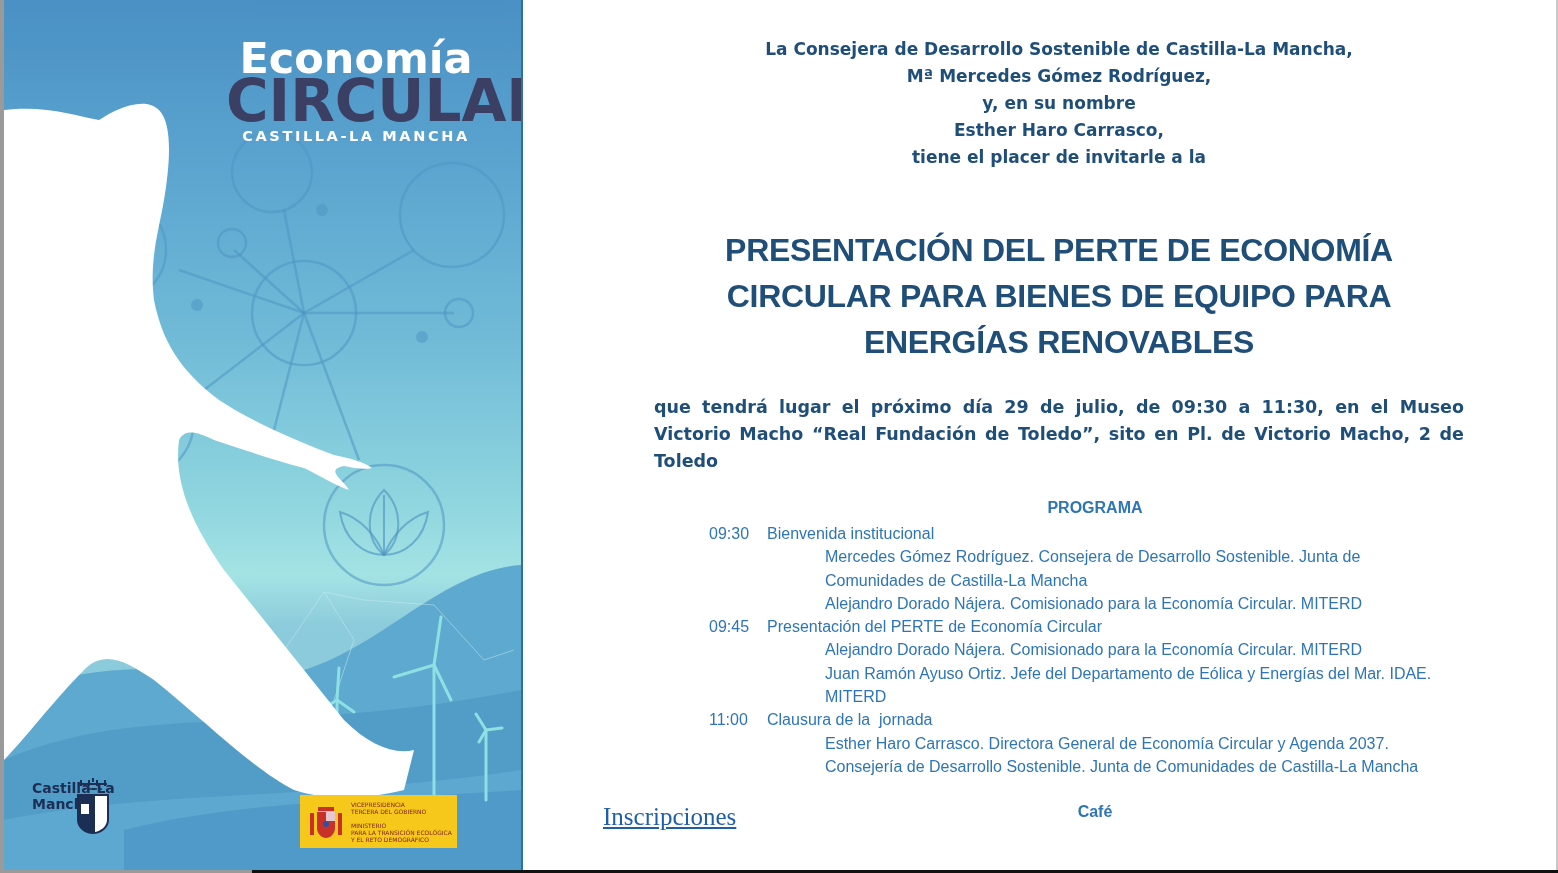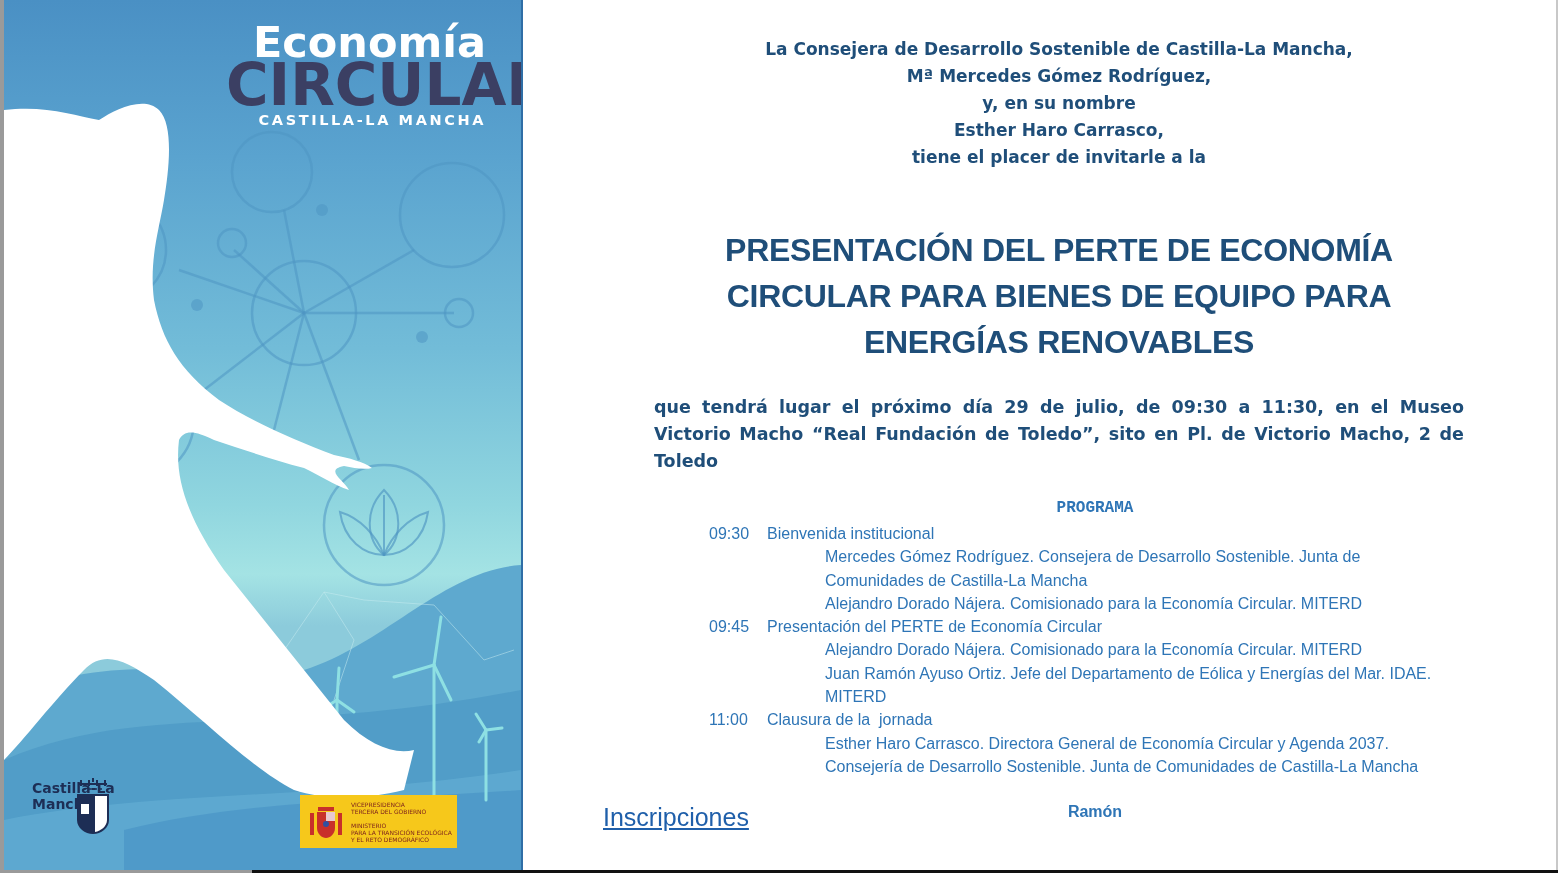--- a/index.html
+++ b/index.html
@@ -7,46 +7,46 @@
   .frame-left { position:absolute; left:0; top:0; width:4px; height:873px; background:#9a9a9a; }
   .frame-right { position:absolute; left:1556px; top:0; width:2px; height:873px; background:#c8c8c8; }
   .frame-bottom { position:absolute; left:252px; top:870px; width:1306px; height:3px; background:#111; }
   .frame-bottom-left { position:absolute; left:0; top:870px; width:252px; height:3px; background:#9a9a9a; }
 
   
   .poster { position:absolute; left:4px; top:0; width:517px; height:870px; overflow:hidden;
     background:linear-gradient(180deg,#4a90c4 0%,#5aa3cf 18%,#72bcd8 40%,#90d6df 58%,#a4e3e4 66%,#8ccbdb 72%); 
     border-right:2px solid #2f6ea6; }
   .poster svg { position:absolute; left:0; top:0; }
-  .brand { position:absolute; left:222px; top:20px; width:260px; text-align:right; font-family:"DejaVu Sans", sans-serif; }
+  .brand { position:absolute; left:222px; top:36px; width:260px; text-align:center; font-family:"DejaVu Sans", sans-serif; }
   .brand-1 { color:#ffffff; font-size:43px; font-weight:bold; letter-spacing:0px; line-height:44px; }
   .brand-2 { color:#3b3f63; font-size:58px; font-weight:bold; line-height:46px; margin-top:-2px; }
   .brand-3 { color:#ffffff; font-size:14.5px; font-weight:bold; letter-spacing:2.6px; margin-top:4px; }
 
   .clm-logo { position:absolute; left:28px; top:778px; width:130px; text-align:center; }
   .clm-logo .crest { width:40px; height:58px; margin:0 auto 0 41px; }
   .clm-label { color:#1d2e55; font-size:14px; font-weight:bold; font-family:"DejaVu Sans", sans-serif; display:block; text-align:left; margin-top:2px; }
 
   .min-logo { position:absolute; left:296px; top:795px; width:157px; height:53px; background:#f6c81b; }
   .min-logo .shield { position:absolute; left:8px; top:8px; width:36px; height:38px; }
   .min-text { position:absolute; left:51px; top:6px; font-size:6px; line-height:7px; color:#7a1d1d; font-family:"DejaVu Sans", sans-serif; white-space:nowrap; }
   .min-text span { display:block; }
 
   
   .invite { position:absolute; left:700px; top:36px; width:718px; text-align:center; color:#1f4e79; font-family:"DejaVu Sans", sans-serif; font-weight:bold; font-size:17px; line-height:27px; }
   .title { position:absolute; left:640px; top:227px; width:838px; text-align:center; color:#1f4e79; font-family:Liberation Sans, sans-serif; font-weight:bold; font-size:32px; line-height:46px; letter-spacing:-0.3px; }
   .venue { position:absolute; left:654px; top:394px; width:810px; text-align:justify; text-align-last:left; color:#1f4e79; font-family:"DejaVu Sans", sans-serif; font-weight:bold; font-size:17.5px; line-height:27px; }
 
-  .program-title { position:absolute; left:1000px; top:499px; width:190px; text-align:center; color:#2e75b6; font-family:Liberation Mono, monospace; font-weight:bold; font-size:16px; }
+  .program-title { position:absolute; left:1000px; top:499px; width:190px; text-align:center; color:#2e75b6; font-family:Liberation Sans, sans-serif; font-weight:bold; font-size:16px; }
   .program { position:absolute; left:709px; top:522px; width:800px; font-family:"Liberation Sans", sans-serif; font-size:16px; line-height:23.3px; color:#2e75b6; }
   .prog-head { display:flex; font-weight:normal; color:#2e75b6; }
   .prog-time { width:58px; }
   .prog-speaker { padding-left:116px; color:#2e75b6; }
 
-  .inscripciones { position:absolute; left:603px; top:803px; font-family:Liberation Sans, sans-serif; font-size:25px; color:#1f5faa; text-decoration:underline; cursor:pointer; }
+  .inscripciones { position:absolute; left:603px; top:803px; font-family:Liberation Serif, serif; font-size:25px; color:#1f5faa; text-decoration:underline; cursor:pointer; }
   .cafe { position:absolute; left:1060px; top:803px; width:70px; text-align:center; font-family:"Liberation Sans", sans-serif; font-weight:bold; font-size:16px; color:#2e75b6; }
 </style>
 </head>
 <body>
 
 <div class="frame-left"></div>
 <div class="frame-right"></div>
 <div class="frame-bottom-left"></div>
 <div class="frame-bottom"></div>
 
@@ -204,13 +204,13 @@
     <div class="prog-head">
       <span class="prog-time">11:00</span>
       <span style="white-space:pre;">Clausura de la  jornada</span>
     </div>
     <div class="prog-speaker">Esther Haro Carrasco. Directora General de Economía Circular y Agenda 2037.</div>
     <div class="prog-speaker">Consejería de Desarrollo Sostenible. Junta de Comunidades de Castilla-La Mancha</div>
   </div>
 </div>
 
 <a class="inscripciones">Inscripciones</a>
-<div class="cafe">Ramón</div>
+<div class="cafe">Café</div>
 
 </body></html>

